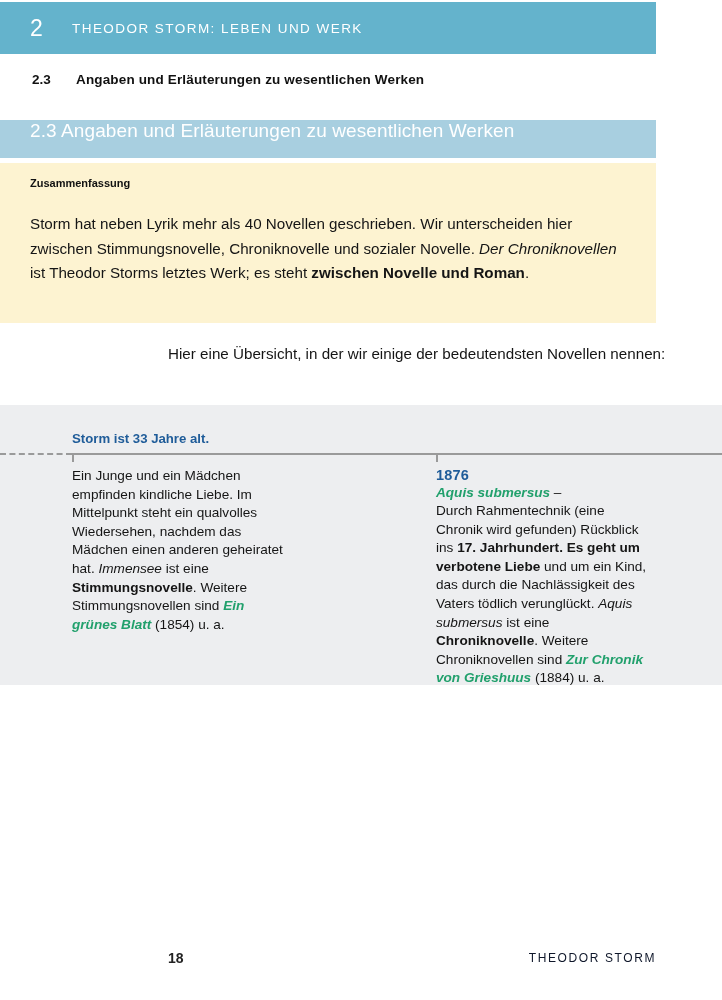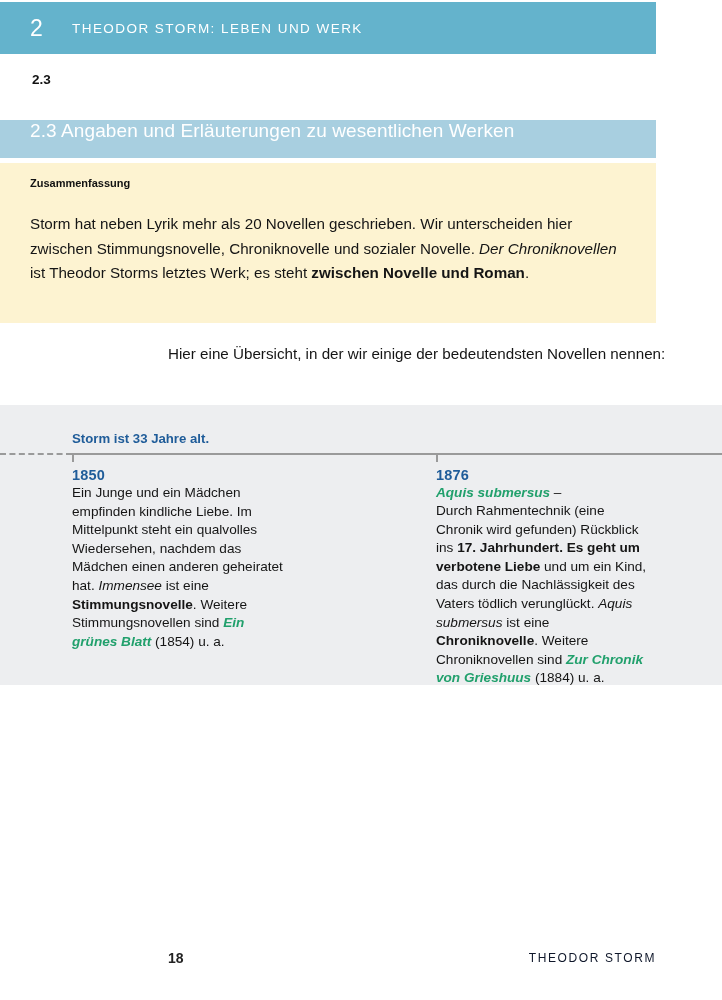--- a/index.html
+++ b/index.html
@@ -221,42 +221,42 @@
 </head>
 <body>
 
 <div id="chapter-header">
   <span id="chapter-number">2</span>
   <span id="chapter-title">Theodor Storm: Leben und Werk</span>
 </div>
 
 <div id="running-head">
   <span class="num">2.3</span>
+  <span class="txt">Angaben und Erläuterungen zu wesentlichen Werken</span>
 </div>
 
 <div id="section-bar">
   <span class="label">2.3  Angaben und Erläuterungen zu wesentlichen Werken</span>
 </div>
 
 <div id="summary-box">
   <div id="summary-title">Zusammenfassung</div>
-  <div id="summary-text"><span>Storm hat neben Lyrik mehr als 20 Novellen geschrieben. Wir unterscheiden hier zwischen Stimmungsnovelle, Chroniknovelle und sozialer Novelle. </span><i>Der Chroniknovellen</i><span> ist Theodor Storms letztes Werk; es steht </span><b>zwischen Novelle und Roman</b><span>.</span></div>
+  <div id="summary-text"><span>Storm hat neben Lyrik mehr als 40 Novellen geschrieben. Wir unterscheiden hier zwischen Stimmungsnovelle, Chroniknovelle und sozialer Novelle. </span><i>Der Chroniknovellen</i><span> ist Theodor Storms letztes Werk; es steht </span><b>zwischen Novelle und Roman</b><span>.</span></div>
 </div>
 
 <div id="intro-paragraph">Hier eine Übersicht, in der wir einige der bedeutendsten Novellen nennen:</div>
 
 <div id="timeline-band">
   <div id="age-note">Storm ist 33 Jahre alt.</div>
   <div id="axis-dashed"></div>
   <div id="axis-solid"></div>
   <div class="tick" id="tick-1850"></div>
   <div class="tick" id="tick-1876"></div>
 
   <div class="entry" id="entry-1850">
-    <div class="entry-year">1850</div>
     <div class="entry-body"><span>Ein Junge und ein Mädchen empfinden kindliche Liebe. Im Mittelpunkt steht ein qualvolles Wiedersehen, nachdem das Mädchen einen anderen geheiratet hat. </span><i>Immensee</i><span> ist eine </span><b>Stimmungsnovelle</b><span>. Weitere Stimmungsnovellen sind </span><span class="work">Ein grünes Blatt</span><span> (1854) u. a.</span></div>
   </div>
 
   <div class="entry" id="entry-1876">
     <div class="entry-year">1876</div>
     <div class="entry-work"><span>Aquis submersus</span><span class="dash"> –</span></div>
     <div class="entry-body"><span>Durch Rahmentechnik (eine Chronik wird gefunden) Rückblick ins </span><b>17. Jahrhundert. Es geht um verbotene Liebe</b><span> und um ein Kind, das durch die Nachlässigkeit des Vaters tödlich verunglückt. </span><i>Aquis submersus</i><span> ist eine </span><b>Chroniknovelle</b><span>. Weitere Chroniknovellen sind </span><span class="work">Zur Chronik von Grieshuus</span><span> (1884) u. a.</span></div>
   </div>
 </div>
 

